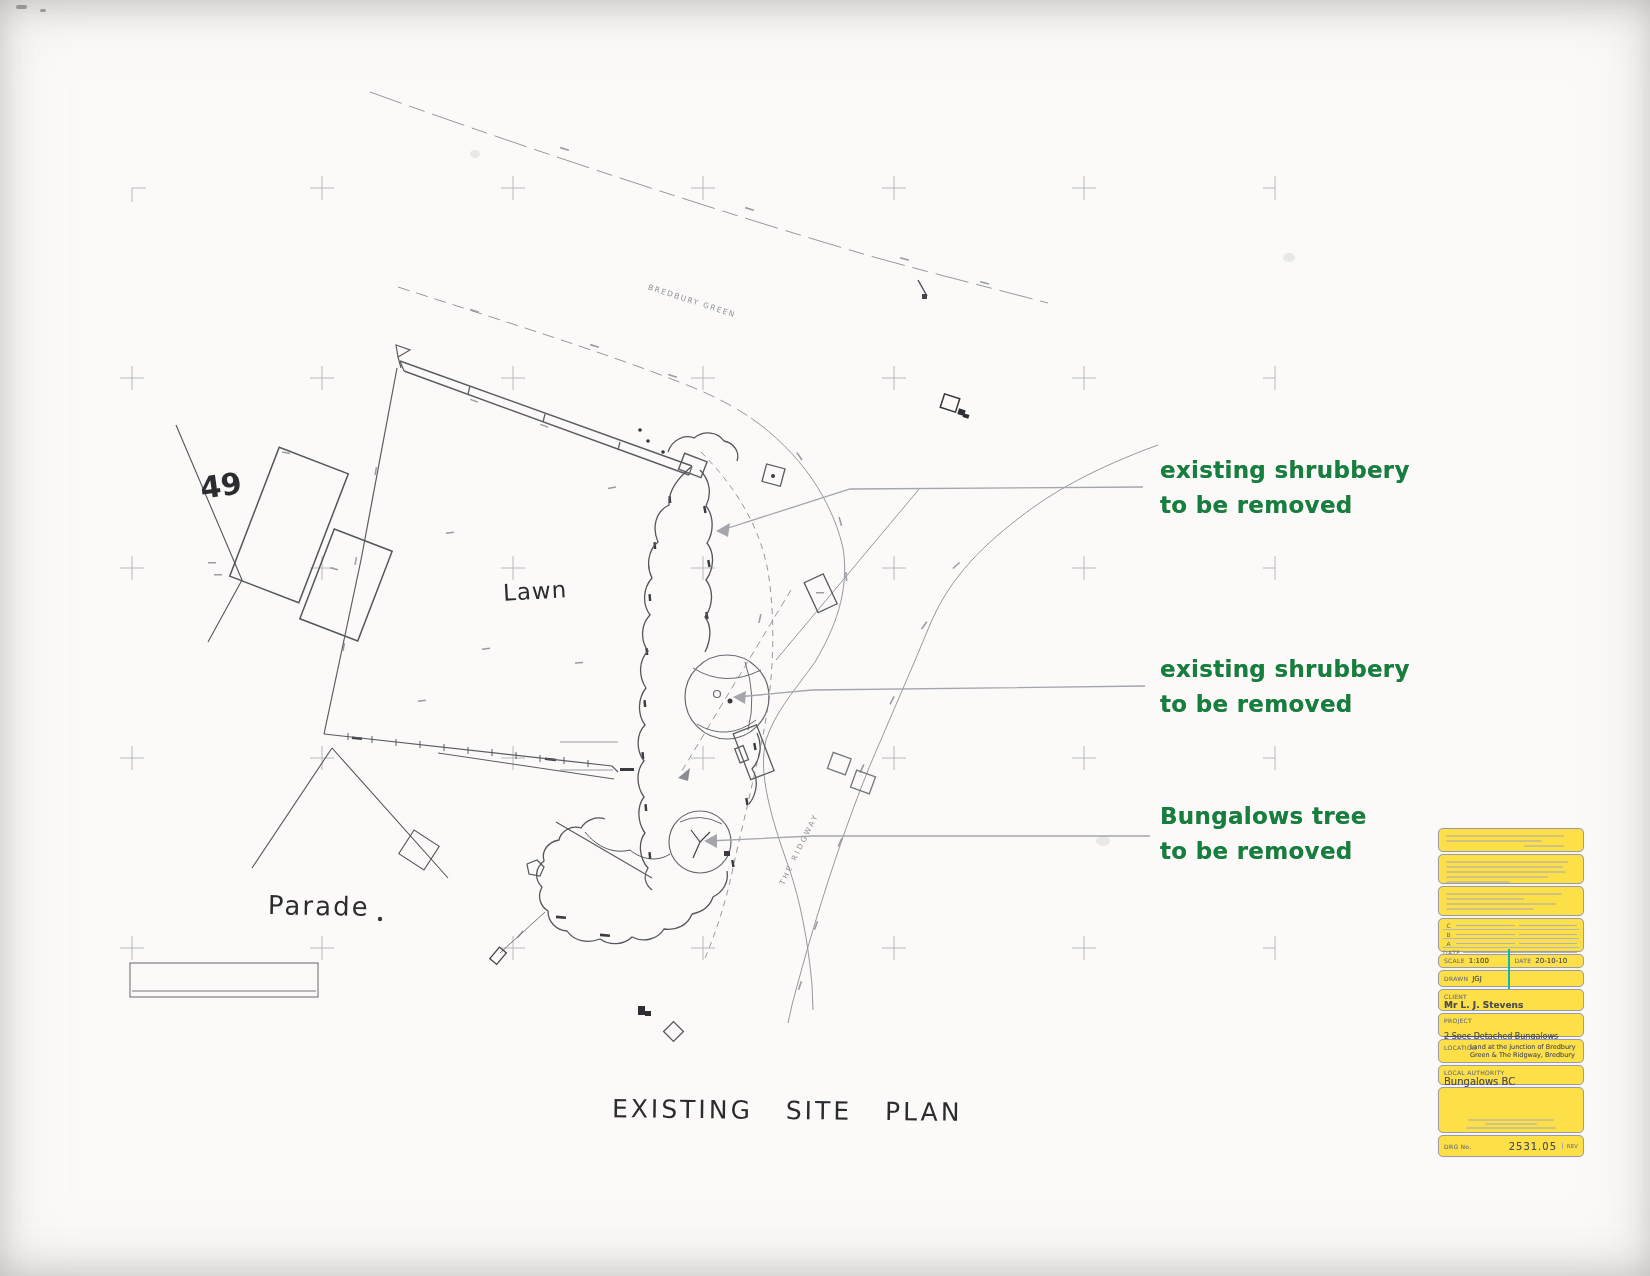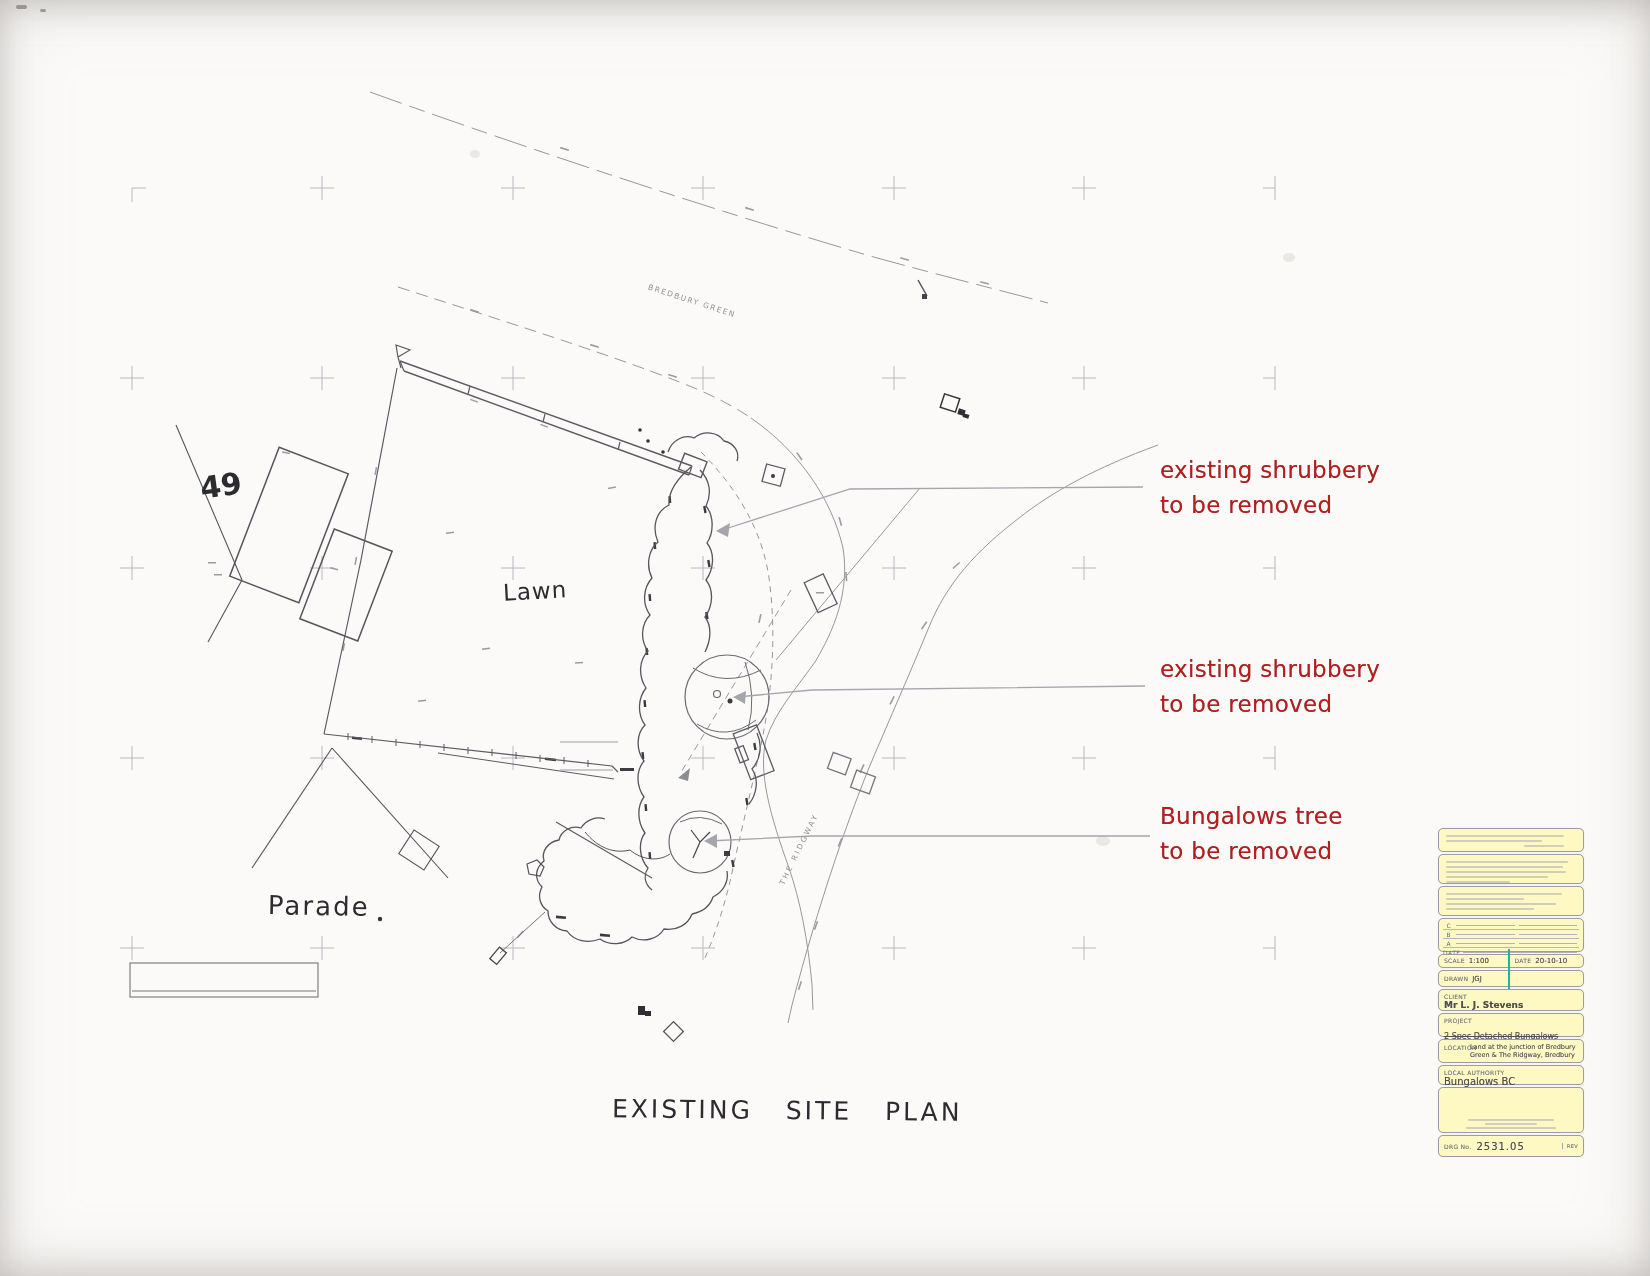--- a/index.html
+++ b/index.html
@@ -6,31 +6,31 @@
   .page{position:relative;width:1650px;height:1276px;background:#fbfaf8;overflow:hidden;
         font-family:"DejaVu Sans",sans-serif;
         box-shadow:inset 0 0 70px rgba(185,181,178,.28),
                    inset 0 26px 34px -20px rgba(168,165,162,.55),
                    inset 0 -26px 34px -20px rgba(172,169,166,.5),
                    inset 26px 0 34px -24px rgba(178,175,172,.4),
                    inset -26px 0 34px -24px rgba(178,175,172,.35);}
   svg{position:absolute;left:0;top:0;}
   .txt{position:absolute;white-space:nowrap;}
   .hand{color:#2c2c30;font-family:"DejaVu Sans",sans-serif;}
-  .ann{position:absolute;font-size:23px;line-height:35px;color:#b91c1c;
-       font-family:"DejaVu Sans",sans-serif;font-weight:400;letter-spacing:.3px;
+  .ann{position:absolute;font-size:23px;line-height:35px;color:#15803d;
+       font-family:"DejaVu Sans",sans-serif;font-weight:700;letter-spacing:.3px;
        text-shadow:0 0 .5px rgba(76,76,81,.6);}
   .roadlabel{position:absolute;color:#8f8f97;font-size:7.5px;letter-spacing:1.6px;
        transform-origin:center;white-space:nowrap;}
   .speck{position:absolute;border-radius:50%;background:rgba(150,148,146,.18);}
   .speckd{position:absolute;background:rgba(70,70,72,.45);border-radius:2px;filter:blur(.4px);}
 
   
   .tb{position:absolute;left:1438px;top:828px;width:148px;font-family:"DejaVu Sans",sans-serif;}
-  .tb-box{border:1px solid #9c9ca4;border-radius:5px;background:#fef9c3;margin-bottom:2px;
+  .tb-box{border:1px solid #9c9ca4;border-radius:5px;background:#fde047;margin-bottom:2px;
           padding:3px 5px;position:relative;box-sizing:border-box;width:146px;
           box-shadow:0 0 1px rgba(120,120,130,.35);}
   .tb-lab{font-size:6px;color:#7b7b83;letter-spacing:.3px;text-shadow:0 0 .5px rgba(90,90,100,.5);}
   .tb-val{font-size:8px;color:#4e4e55;text-shadow:0 0 .6px rgba(70,70,80,.55);}
   .bar{display:block;height:2px;background:#abab b2;background:#ababb2;opacity:.55;
        border-radius:1px;margin:3px 2px 0 2px;}
   .revrow{display:flex;align-items:center;height:8px;}
   .revrow .rl{width:11px;font-size:6px;color:#66666e;text-align:center;flex:none;}
   .revrow .ln{flex:1;border-top:1px solid #b2b2ba;margin:0 2px;}
   .revrow{border-bottom:1px solid #b6b6be;}
@@ -333,21 +333,21 @@
     </div>
 
     <div class="tb-box firm">
       <span class="bar" style="width:86px;"></span>
       <span class="bar" style="width:52px;"></span>
       <span class="bar" style="width:90px;"></span>
     </div>
 
     <div class="tb-box drgrow" style="height:22px;">
       <span class="tb-lab">DRG No.</span>
-      <span class="tb-val" style="font-size:10px;letter-spacing:1px;flex:1;text-align:left;">2531.05</span>
+      <span class="tb-val" style="font-size:10px;letter-spacing:1px;flex:1;text-align:right;">2531.05</span>
       <span class="tb-lab" style="border-left:1px solid #a8a8b0;padding-left:4px;font-size:5px;">REV</span>
     </div>
   </div>
 
   <div class="speck" style="left:1283px;top:253px;width:12px;height:9px;"></div>
   <div class="speck" style="left:1096px;top:836px;width:14px;height:10px;"></div>
   <div class="speck" style="left:470px;top:150px;width:10px;height:8px;"></div>
   <div class="speckd" style="left:16px;top:5px;width:11px;height:4px;"></div>
   <div class="speckd" style="left:40px;top:9px;width:6px;height:3px;"></div>
 </div>

